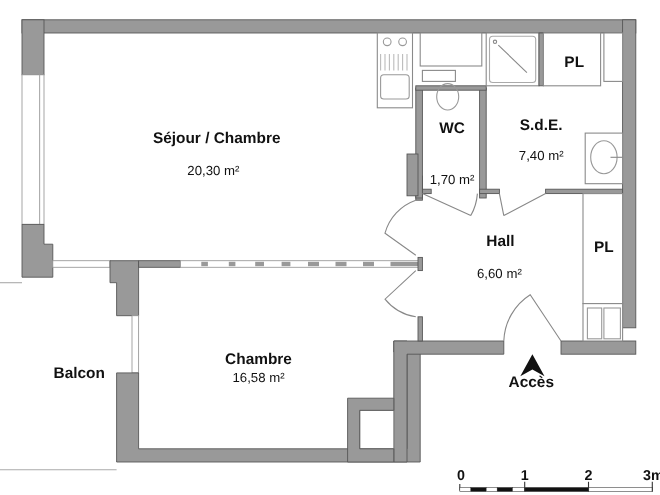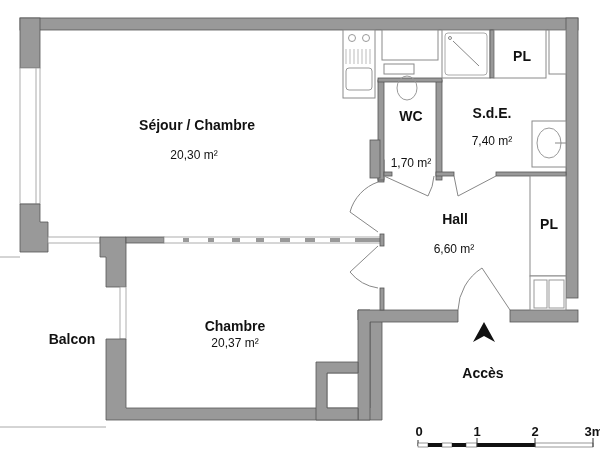--- a/index.html
+++ b/index.html
@@ -131,22 +131,22 @@
 
 <div class="lbl room" style="left:197px;top:125px;">Séjour / Chambre</div>
 <div class="lbl area" style="left:194px;top:155px;text-align:right;">20,30 m²</div>
 <div class="lbl room" style="left:411px;top:116px;">WC</div>
 <div class="lbl area" style="left:411px;top:163px;">1,70 m²</div>
 <div class="lbl room" style="left:492px;top:113px;">S.d.E.</div>
 <div class="lbl area" style="left:492px;top:141px;">7,40 m²</div>
 <div class="lbl room" style="left:455px;top:219px;">Hall</div>
 <div class="lbl area" style="left:454px;top:249px;">6,60 m²</div>
 <div class="lbl room" style="left:235px;top:326px;">Chambre</div>
-<div class="lbl area" style="left:235px;top:343px;">20,37 m²</div>
+<div class="lbl area" style="left:235px;top:343px;">16,58 m²</div>
 <div class="lbl room" style="left:52px;top:339px;margin-left:20px;">Balcon</div>
 <div class="lbl room" style="left:522px;top:56px;">PL</div>
 <div class="lbl room" style="left:549px;top:224px;">PL</div>
-<div class="lbl room" style="left:483px;top:373px;">Accès</div>
+<div class="lbl room" style="left:483px;top:347px;">Accès</div>
 
 <div class="sc" style="left:419px;top:424px;">0</div>
 <div class="sc" style="left:477px;top:424px;">1</div>
 <div class="sc" style="left:535px;top:424px;">2</div>
 <div class="sc" style="left:594px;top:424px;">3m</div>
 
 </body></html>

